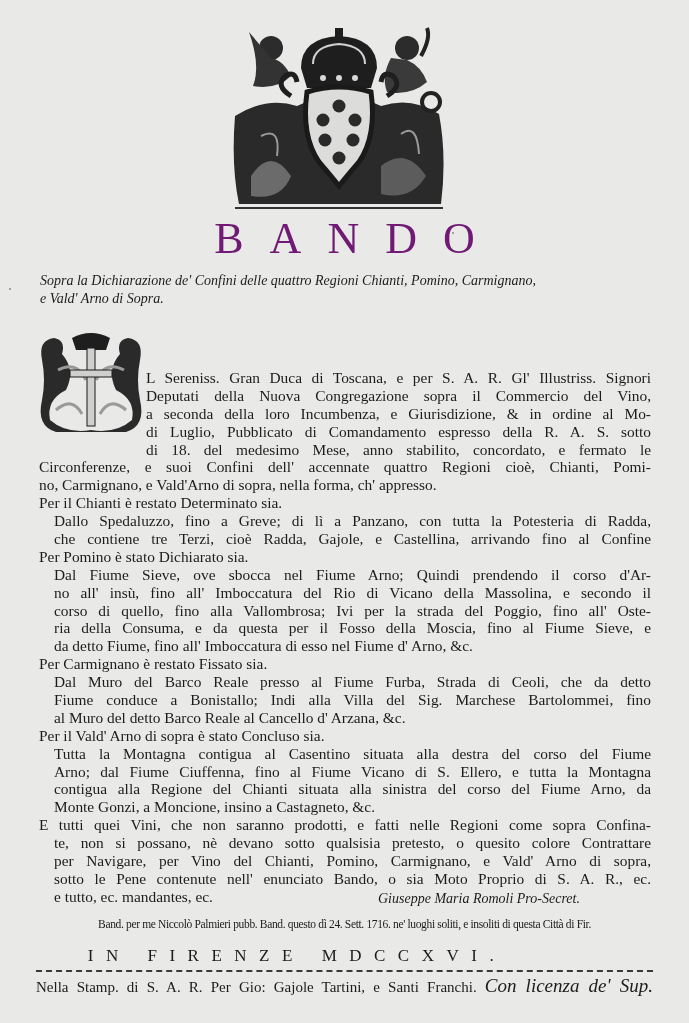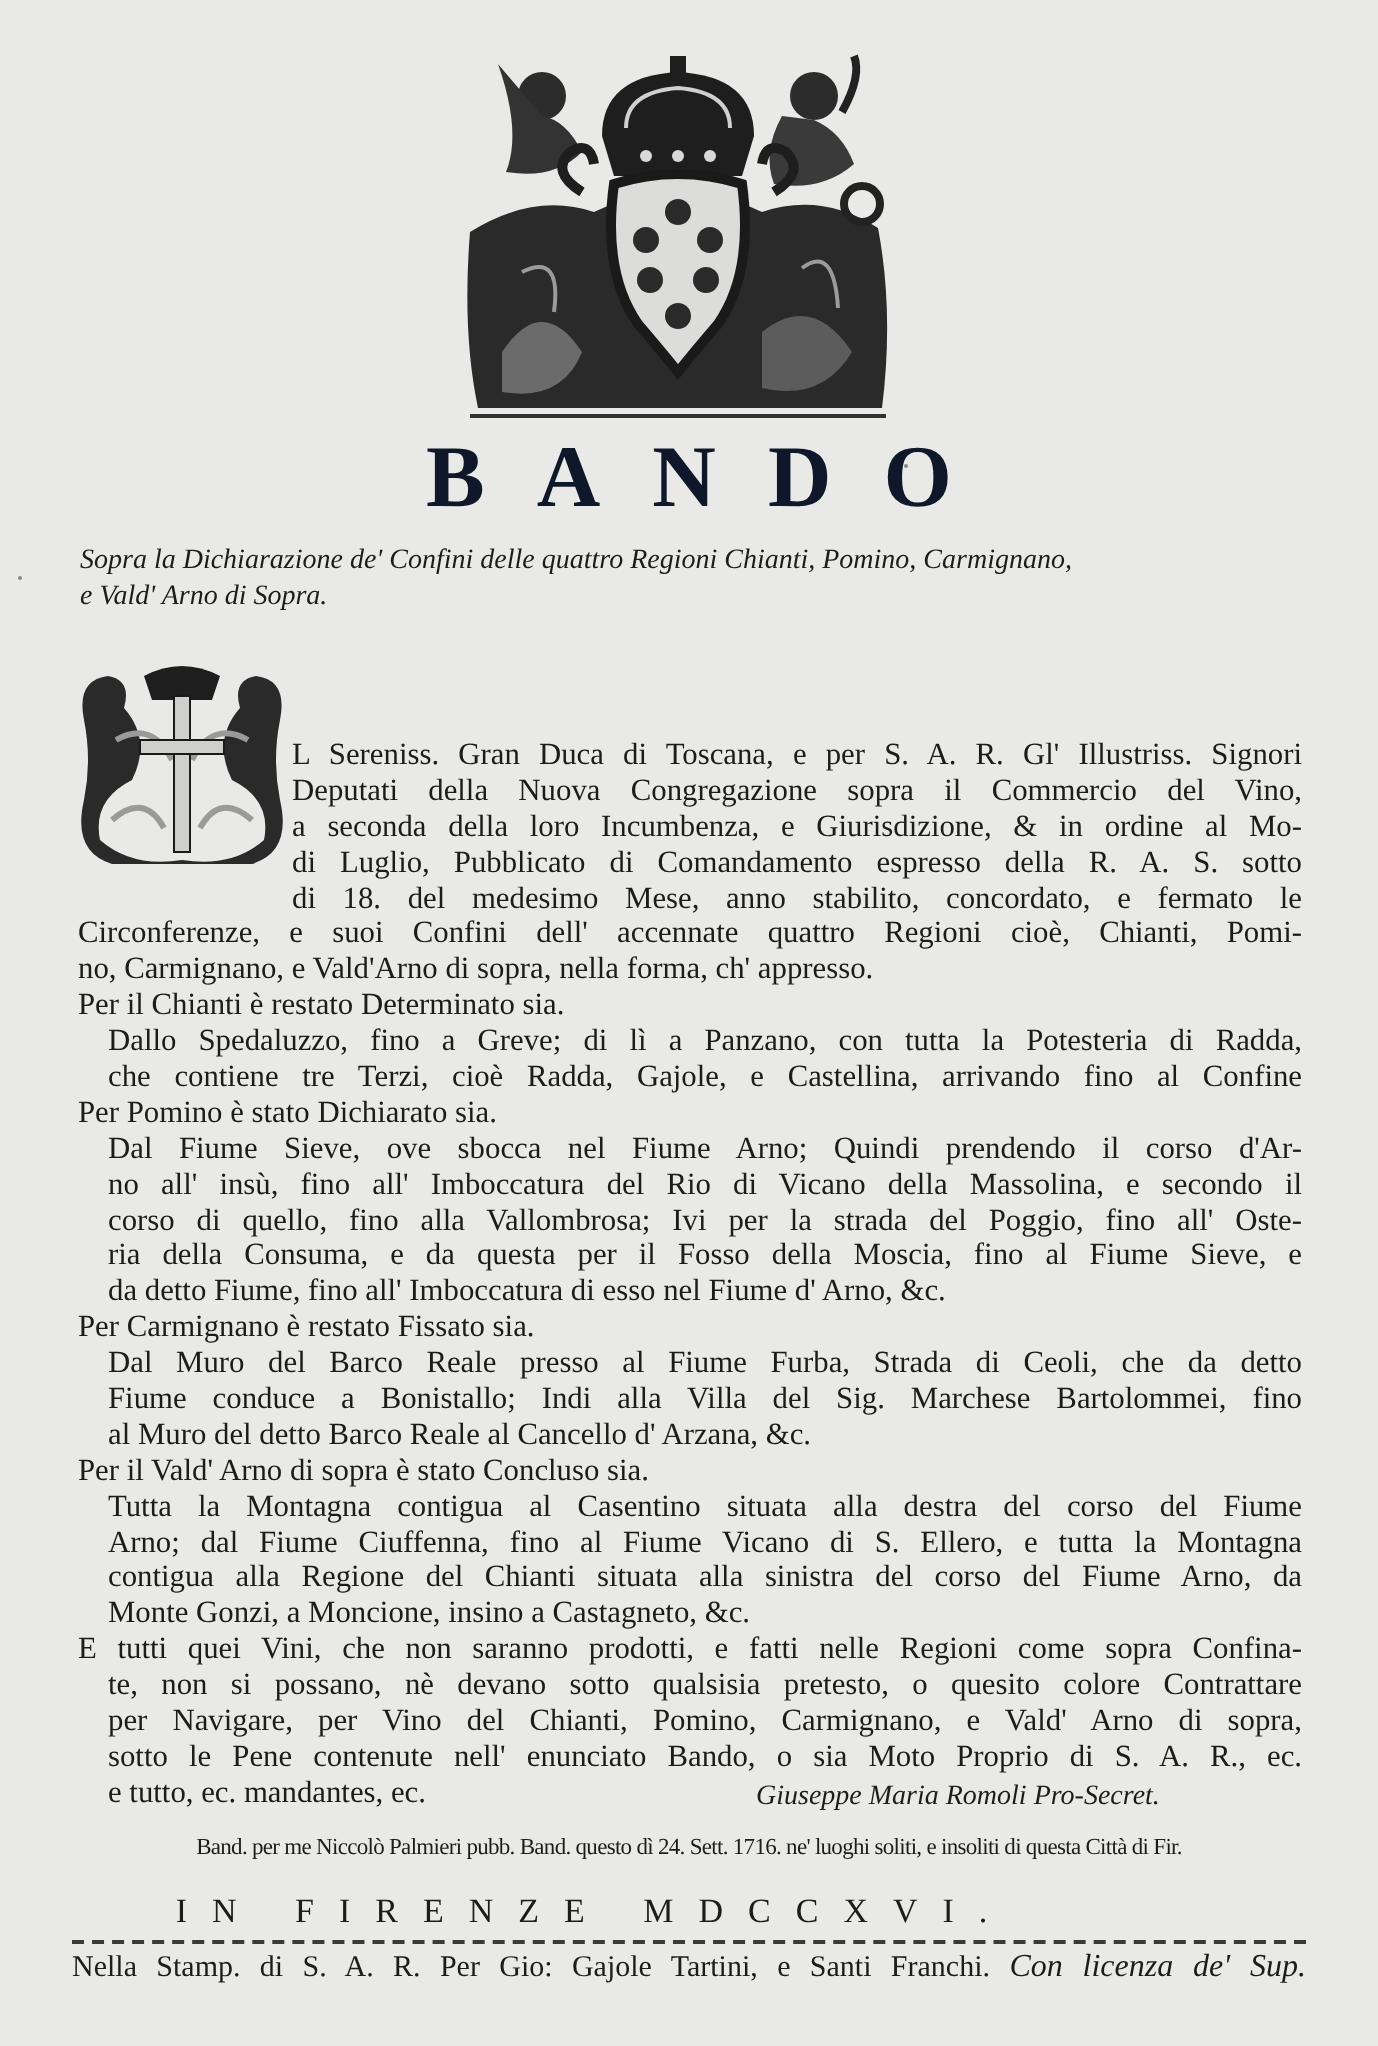--- a/index.html
+++ b/index.html
@@ -10,21 +10,21 @@
     color: #1c1c1c;
     position: relative;
   }
   .page { position: absolute; left: 0; top: 0; width: 689px; height: 1023px; }
   .crest {
     position: absolute; left: 231px; top: 26px; width: 216px; height: 186px;
   }
   .title {
     position: absolute; left: 0; width: 689px; top: 214px;
     text-align: center; font-size: 44px; letter-spacing: 26px; text-indent: 26px;
-    font-weight: bold; line-height: 50px; color: #0f172a;
+    font-weight: normal; line-height: 50px; color: #701a75;
   }
   .subtitle {
     position: absolute; left: 40px; width: 610px; top: 272px;
     text-align: left; font-style: italic; font-size: 14px; line-height: 18px;
   }
   .body {
     position: absolute; left: 39px; top: 329px; width: 612px;
     font-size: 15.4px; line-height: 17.9px; text-align: justify; margin-top: 40px;
   }
   .ln { display: block; white-space: nowrap; text-align-last: justify; height: 17.9px; }
@@ -46,21 +46,21 @@
     font-size: 17px; letter-spacing: 12.5px; text-indent: 12px;
   }
   .rule {
     position: absolute; left: 36px; width: 617px; top: 970px; height: 0;
     border-top: 2px dashed #3a3a3a;
   }
   .printer {
     position: absolute; left: 36px; width: 617px; top: 975px;
     font-size: 15px; white-space: nowrap; text-align-last: justify; text-align: justify;
   }
-  .printer em { font-size: 16px; }
+  .printer em { font-size: 19px; }
   .speck { position: absolute; width: 2px; height: 2px; background: #888; border-radius: 1px; }
 </style>
 </head>
 <body>
 
 <div class="page">
 
   <svg class="crest" viewBox="0 0 216 186" aria-label="Medici coat of arms with crown and putti">
     <rect x="0" y="0" width="216" height="186" fill="#e9e9e7"></rect>
 

